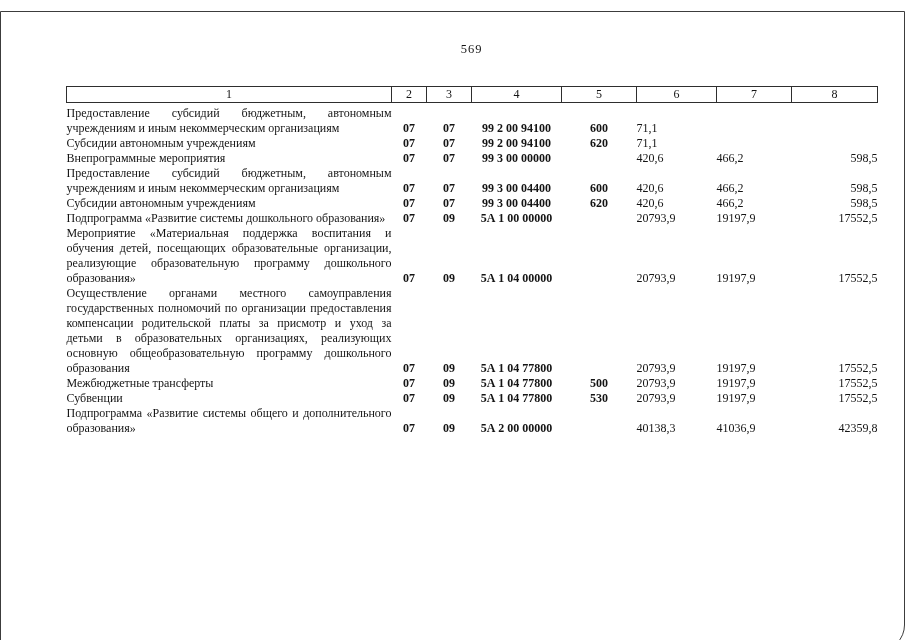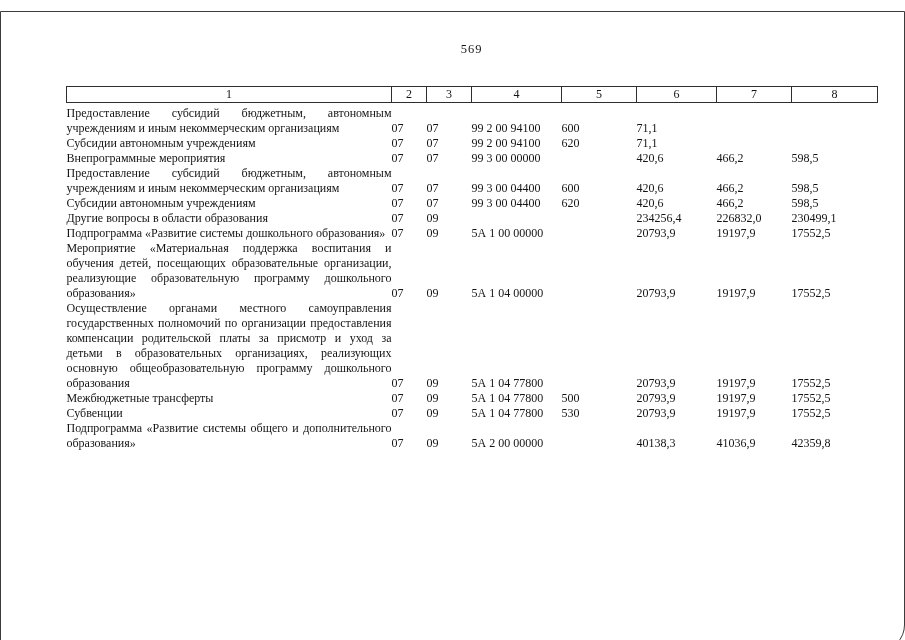--- a/index.html
+++ b/index.html
@@ -50,23 +50,23 @@
     padding: 0;
   }
   table.budget-table tbody tr:first-child td { padding-top: 3px; }
   td.col1 {
     text-align: justify;
     vertical-align: top;
     padding-left: 7px;
     padding-right: 3px;
     hyphens: auto;
   }
-  td.col2, td.col3, td.col4, td.col5 { white-space: nowrap; }
+  td.col2, td.col3, td.col4, td.col5 { text-align: center; white-space: nowrap; font-weight: bold; }
   td.col6, td.col7 { text-align: left; padding-right: 3px; white-space: nowrap; }
-  td.col8 { text-align: left; padding-right: 4px; white-space: nowrap; font-family: Liberation Serif, serif; }
+  td.col8 { text-align: right; padding-right: 4px; white-space: nowrap; font-family: Liberation Serif, serif; }
 </style>
 </head>
 <body>
 
 <div class="scan-page">
   <div class="page-number">569</div>
   <table class="budget-table">
     <colgroup>
       <col style="width:325px">
       <col style="width:35px">
@@ -134,30 +134,20 @@
           <td class="col1">Субсидии автономным учреждениям</td>
           <td class="col2">07</td>
           <td class="col3">07</td>
           <td class="col4">99 3 00 04400</td>
           <td class="col5">620</td>
           <td class="col6">420,6</td>
           <td class="col7">466,2</td>
           <td class="col8">598,5</td>
         </tr>
         <tr>
-          <td class="col1">Другие вопросы в области образования</td>
-          <td class="col2">07</td>
-          <td class="col3">09</td>
-          <td class="col4"></td>
-          <td class="col5"></td>
-          <td class="col6">234256,4</td>
-          <td class="col7">226832,0</td>
-          <td class="col8">230499,1</td>
-        </tr>
-        <tr>
           <td class="col1">Подпрограмма «Развитие системы дошкольного образования»</td>
           <td class="col2">07</td>
           <td class="col3">09</td>
           <td class="col4">5А 1 00 00000</td>
           <td class="col5"></td>
           <td class="col6">20793,9</td>
           <td class="col7">19197,9</td>
           <td class="col8">17552,5</td>
         </tr>
         <tr>

